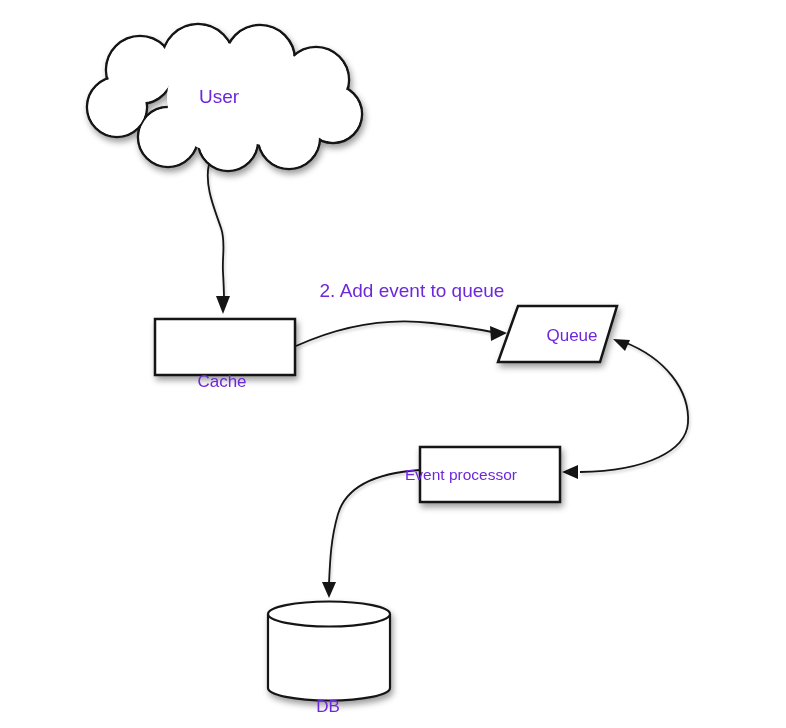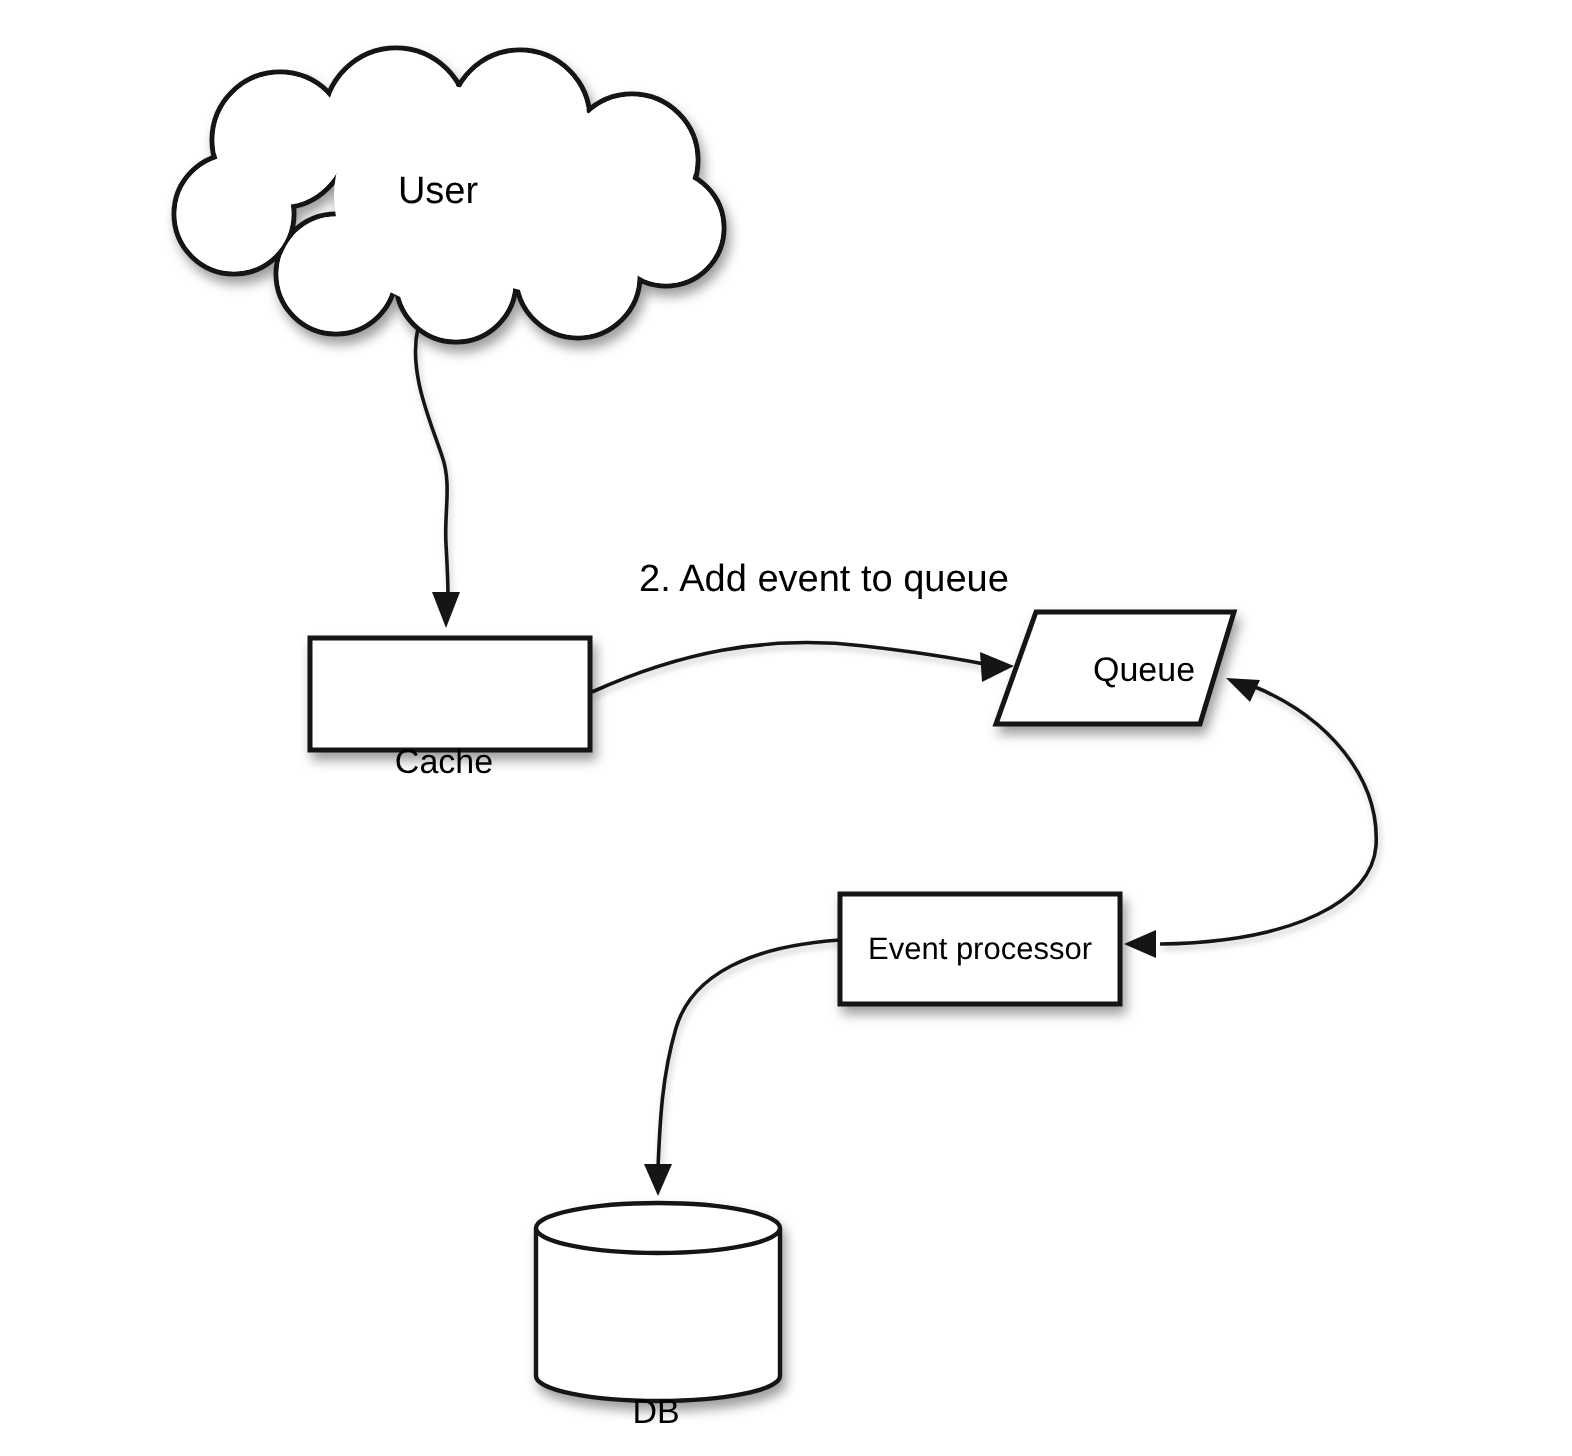--- a/index.html
+++ b/index.html
@@ -8,21 +8,21 @@
     width: 786px;
     height: 728px;
     background: #ffffff;
     font-family: "Liberation Sans", sans-serif;
     overflow: hidden;
   }
   .canvas svg { position: absolute; left: 0; top: 0; }
   .lbl {
     position: absolute;
     transform: translate(-50%, -50%);
-    color: #000000;
+    color: #6d28d9;
     white-space: nowrap;
     line-height: 1;
   }
   .node-lbl   { font-size: 17px; }
   .user-lbl   { font-size: 19px; }
   .ep-lbl     { font-size: 15.5px; }
   .step-lbl   { font-size: 19px; }
   .shape  { filter: drop-shadow(2px 4px 3px rgba(0,0,0,0.38)); }
   .conn   { filter: drop-shadow(1px 2px 1.5px rgba(0,0,0,0.22)); }
 </style>
@@ -90,21 +90,21 @@
       <ellipse cx="329" cy="614" rx="61" ry="12.5" fill="#ffffff" stroke="#151515" stroke-width="2.2"></ellipse>
     </g>
   </svg>
 
   <div class="lbl user-lbl" style="left:219px; top:96px;">User</div>
 
   <div class="lbl node-lbl" style="left:222px; top:340px;margin-top:41px;">Cache</div>
 
   <div class="lbl node-lbl" style="left:572px; top:335px;">Queue</div>
 
-  <div class="lbl ep-lbl" style="left:490px; top:475px;text-align:center;">Event processor</div>
+  <div class="lbl ep-lbl" style="left:461px; top:475px;text-align:center;">Event processor</div>
 
   <div class="lbl node-lbl" style="left:328px; top:673px;margin-top:33px;">DB</div>
 
 
   <div class="lbl step-lbl" style="left:412px; top:290px;">2. Add event to queue</div>
 
 
 
 </div>
 

